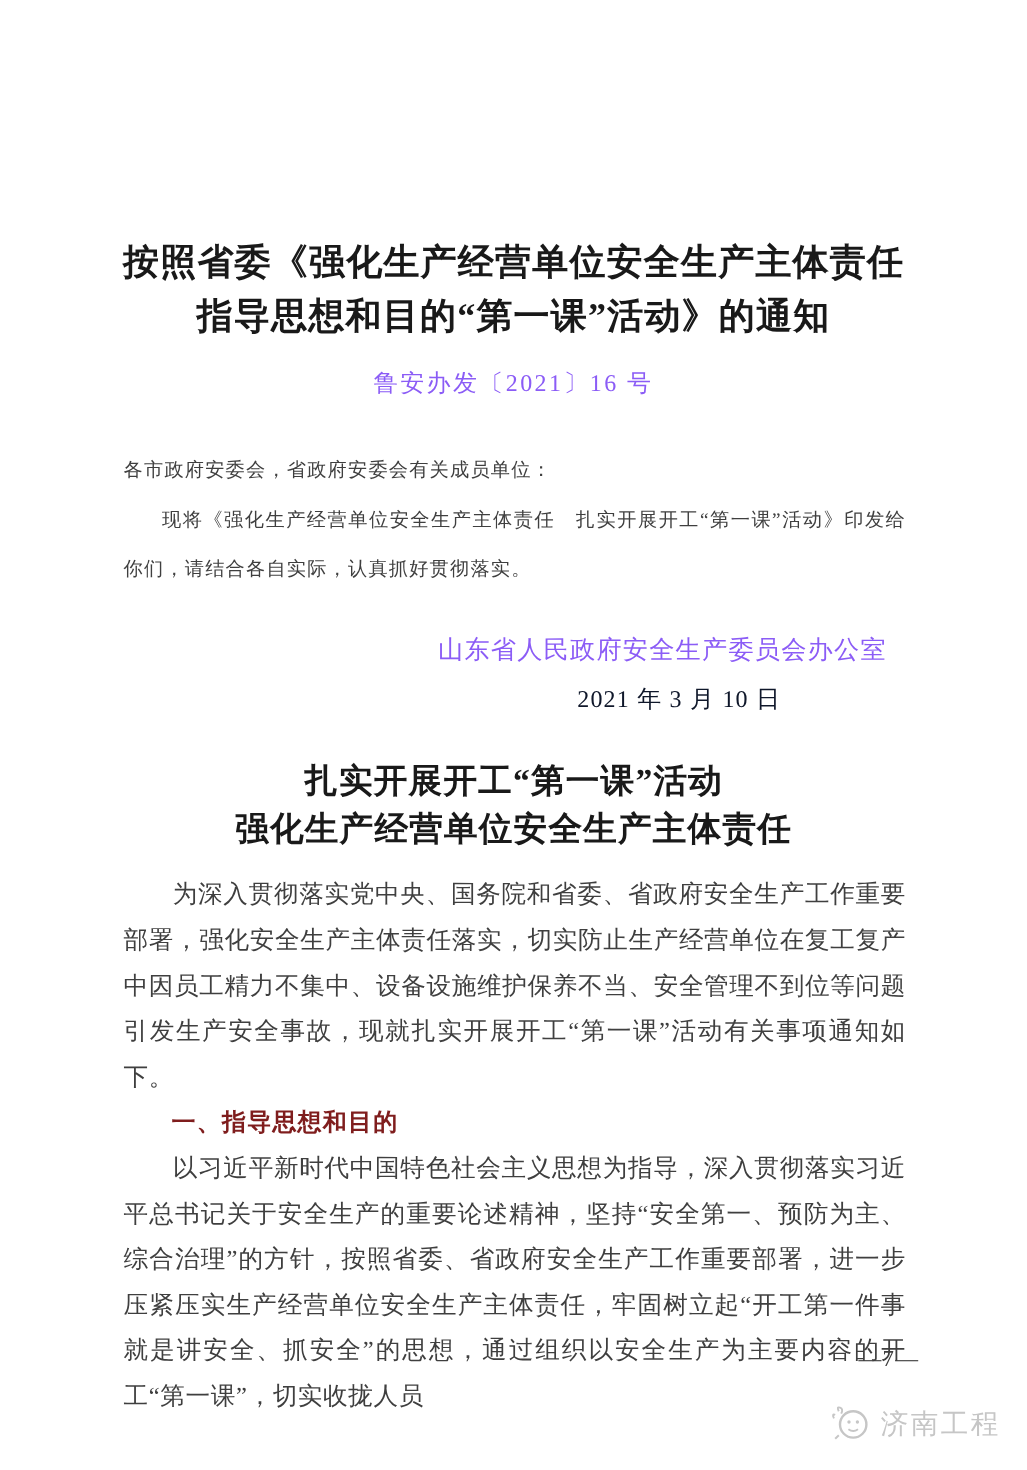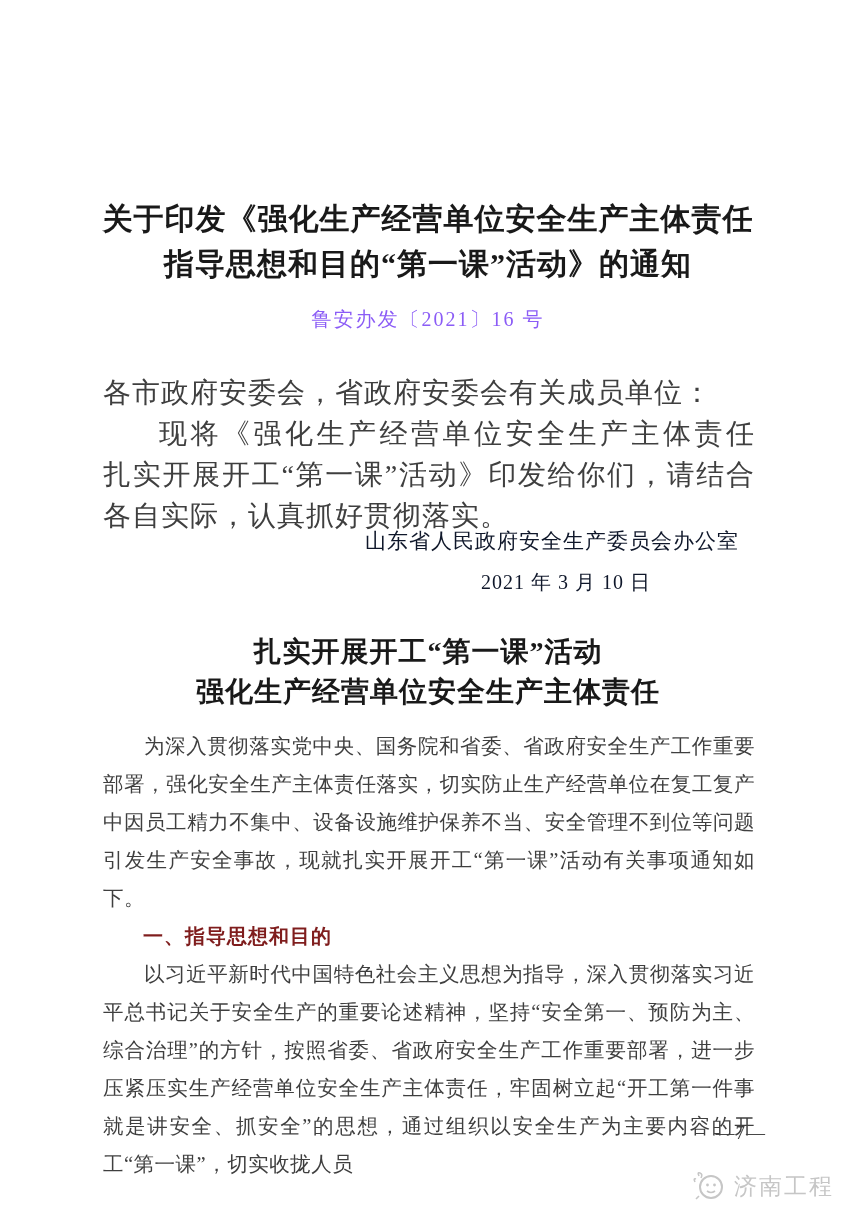--- a/index.html
+++ b/index.html
@@ -36,37 +36,37 @@
     text-align: center;
     font-size: 20px;
     letter-spacing: 2px;
     color: #8b5cf6;
   }
   .intro-block {
     position: absolute;
     top: 372px;
     left: 103px;
     width: 652px;
-    font-size: 28px;
+    font-size: 16px;
     line-height: 41px;
     text-align: justify;
     color: #3f3f3f;
     letter-spacing: 1px;
   }
   .intro-block p { margin: 0; }
   .intro-block .indent { text-indent: 2em; }
   .signature-line {
     position: absolute;
     top: 527px;
     left: 0;
     right: 117px;
     text-align: right;
     font-size: 21px;
     letter-spacing: 1px;
-    color: #0f172a;
+    color: #8b5cf6;
   }
   .date-line {
     position: absolute;
     top: 569px;
     left: 392px;
     width: 348px;
     text-align: center;
     font-size: 20px;
     letter-spacing: 1px;
     color: #0f172a;
@@ -131,21 +131,21 @@
     letter-spacing: 2px;
   }
   .watermark-icon svg { display: block; }
 </style>
 </head>
 <body>
 
 <div class="page">
 
   <div class="doc-title">
-    <div>关于印发《强化生产经营单位安全生产主体责任</div>
+    <div>按照省委《强化生产经营单位安全生产主体责任</div>
     <div>指导思想和目的“第一课”活动》的通知</div>
   </div>
 
   <div class="doc-number">鲁安办发〔2021〕16 号</div>
 
   <div class="intro-block">
     <p>各市政府安委会，省政府安委会有关成员单位：</p>
     <p class="indent">现将《强化生产经营单位安全生产主体责任　扎实开展开工“第一课”活动》印发给你们，请结合各自实际，认真抓好贯彻落实。</p>
   </div>
 

